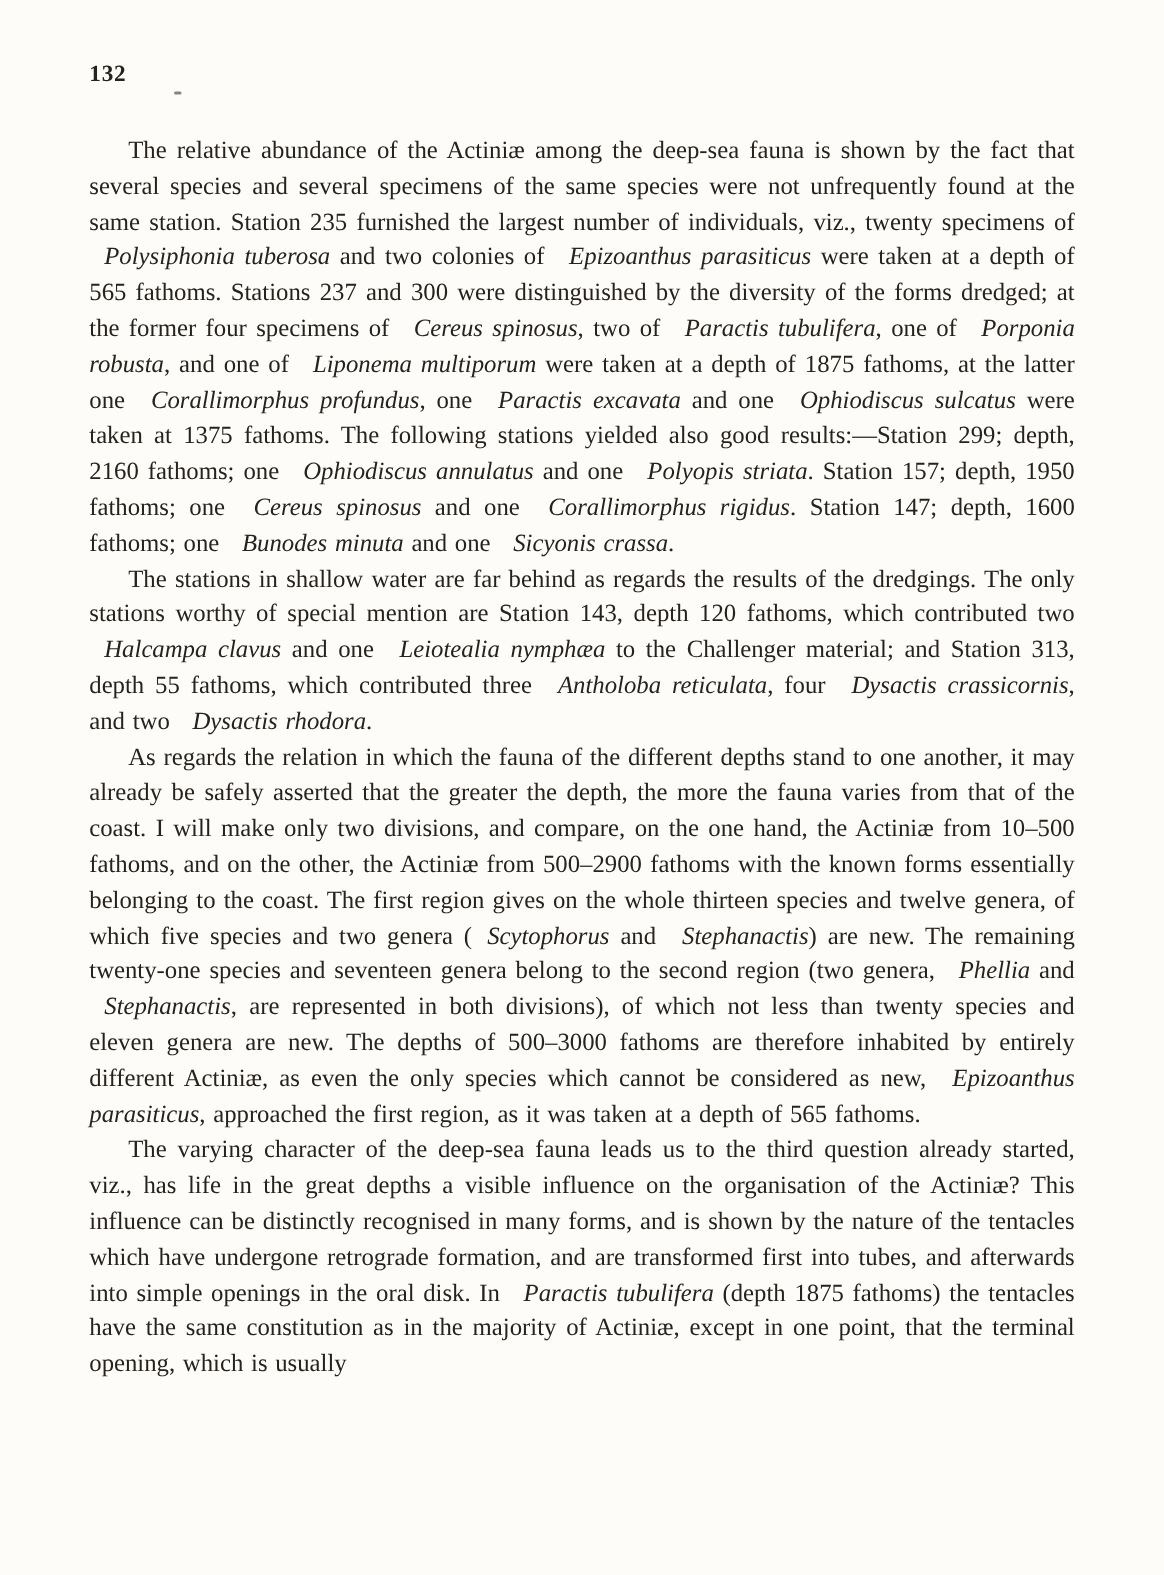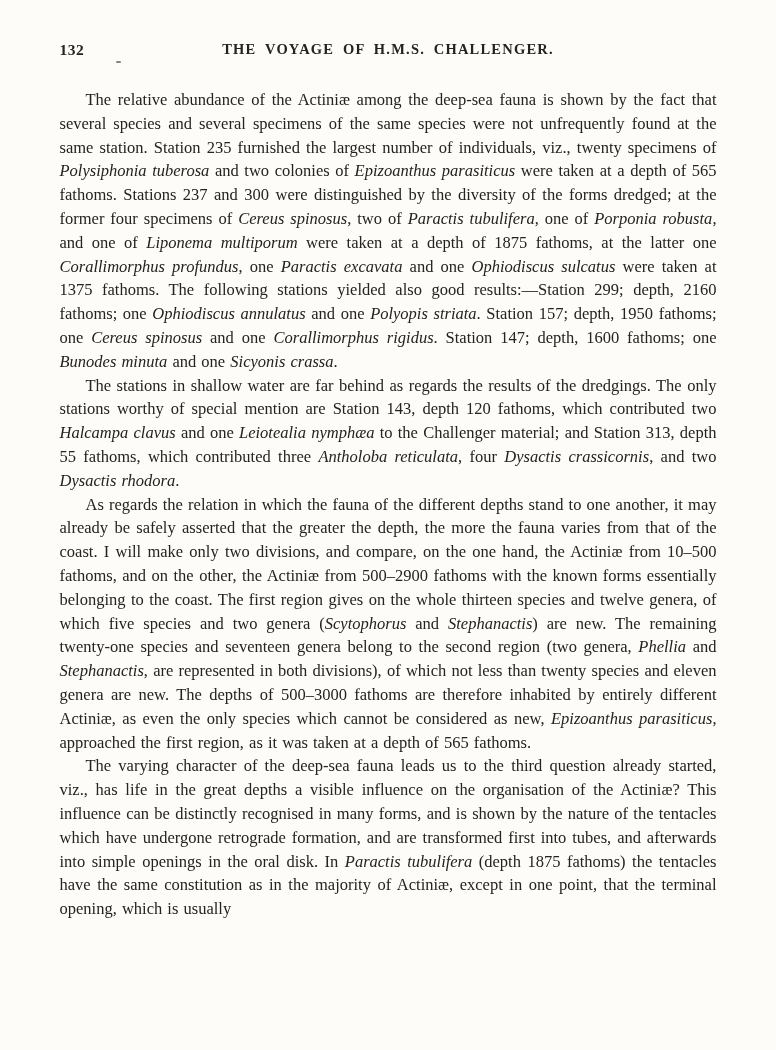--- a/index.html
+++ b/index.html
@@ -60,29 +60,29 @@
     word-spacing: 1px;
   }
   .text-body p {
     margin: 0;
   }
   .text-body p.indent {
     text-indent: 26px;
   }
   .text-body em {
     font-style: italic;
+    margin-left: 10px;
   }
 </style>
 </head>
 <body>
 
 <div class="page">
   <header class="running-head">
     <span class="page-number">132</span>
-    <span class="running-title">THE VOYAGE OF H.M.S. CHALLENGER.</span>
     <span class="scan-artifact"></span>
   </header>
   <main class="text-body">
       <p class="indent"><span>The relative abundance of the Actiniæ among the deep-sea fauna is shown by the fact that several species and several specimens of the same species were not unfrequently found at the same station. Station 235 furnished the largest number of individuals, viz., twenty specimens of </span><em>Polysiphonia tuberosa</em><span> and two colonies of </span><em>Epizoanthus parasiticus</em><span> were taken at a depth of 565 fathoms. Stations 237 and 300 were distinguished by the diversity of the forms dredged; at the former four specimens of </span><em>Cereus spinosus</em><span>, two of </span><em>Paractis tubulifera</em><span>, one of </span><em>Porponia robusta</em><span>, and one of </span><em>Liponema multiporum</em><span> were taken at a depth of 1875 fathoms, at the latter one </span><em>Corallimorphus profundus</em><span>, one </span><em>Paractis excavata</em><span> and one </span><em>Ophiodiscus sulcatus</em><span> were taken at 1375 fathoms. The following stations yielded also good results:—Station 299; depth, 2160 fathoms; one </span><em>Ophiodiscus annulatus</em><span> and one </span><em>Polyopis striata</em><span>. Station 157; depth, 1950 fathoms; one </span><em>Cereus spinosus</em><span> and one </span><em>Corallimorphus rigidus</em><span>. Station 147; depth, 1600 fathoms; one </span><em>Bunodes minuta</em><span> and one </span><em>Sicyonis crassa</em><span>.</span></p>
       <p class="indent"><span>The stations in shallow water are far behind as regards the results of the dredgings. The only stations worthy of special mention are Station 143, depth 120 fathoms, which contributed two </span><em>Halcampa clavus</em><span> and one </span><em>Leiotealia nymphæa</em><span> to the Challenger material; and Station 313, depth 55 fathoms, which contributed three </span><em>Antholoba reticulata</em><span>, four </span><em>Dysactis crassicornis</em><span>, and two </span><em>Dysactis rhodora</em><span>.</span></p>
       <p class="indent"><span>As regards the relation in which the fauna of the different depths stand to one another, it may already be safely asserted that the greater the depth, the more the fauna varies from that of the coast. I will make only two divisions, and compare, on the one hand, the Actiniæ from 10–500 fathoms, and on the other, the Actiniæ from 500–2900 fathoms with the known forms essentially belonging to the coast. The first region gives on the whole thirteen species and twelve genera, of which five species and two genera (</span><em>Scytophorus</em><span> and </span><em>Stephanactis</em><span>) are new. The remaining twenty-one species and seventeen genera belong to the second region (two genera, </span><em>Phellia</em><span> and </span><em>Stephanactis</em><span>, are represented in both divisions), of which not less than twenty species and eleven genera are new. The depths of 500–3000 fathoms are therefore inhabited by entirely different Actiniæ, as even the only species which cannot be considered as new, </span><em>Epizoanthus parasiticus</em><span>, approached the first region, as it was taken at a depth of 565 fathoms.</span></p>
       <p class="indent"><span>The varying character of the deep-sea fauna leads us to the third question already started, viz., has life in the great depths a visible influence on the organisation of the Actiniæ? This influence can be distinctly recognised in many forms, and is shown by the nature of the tentacles which have undergone retrograde formation, and are transformed first into tubes, and afterwards into simple openings in the oral disk. In </span><em>Paractis tubulifera</em><span> (depth 1875 fathoms) the tentacles have the same constitution as in the majority of Actiniæ, except in one point, that the terminal opening, which is usually</span></p>
     </main>
 </div>
 

